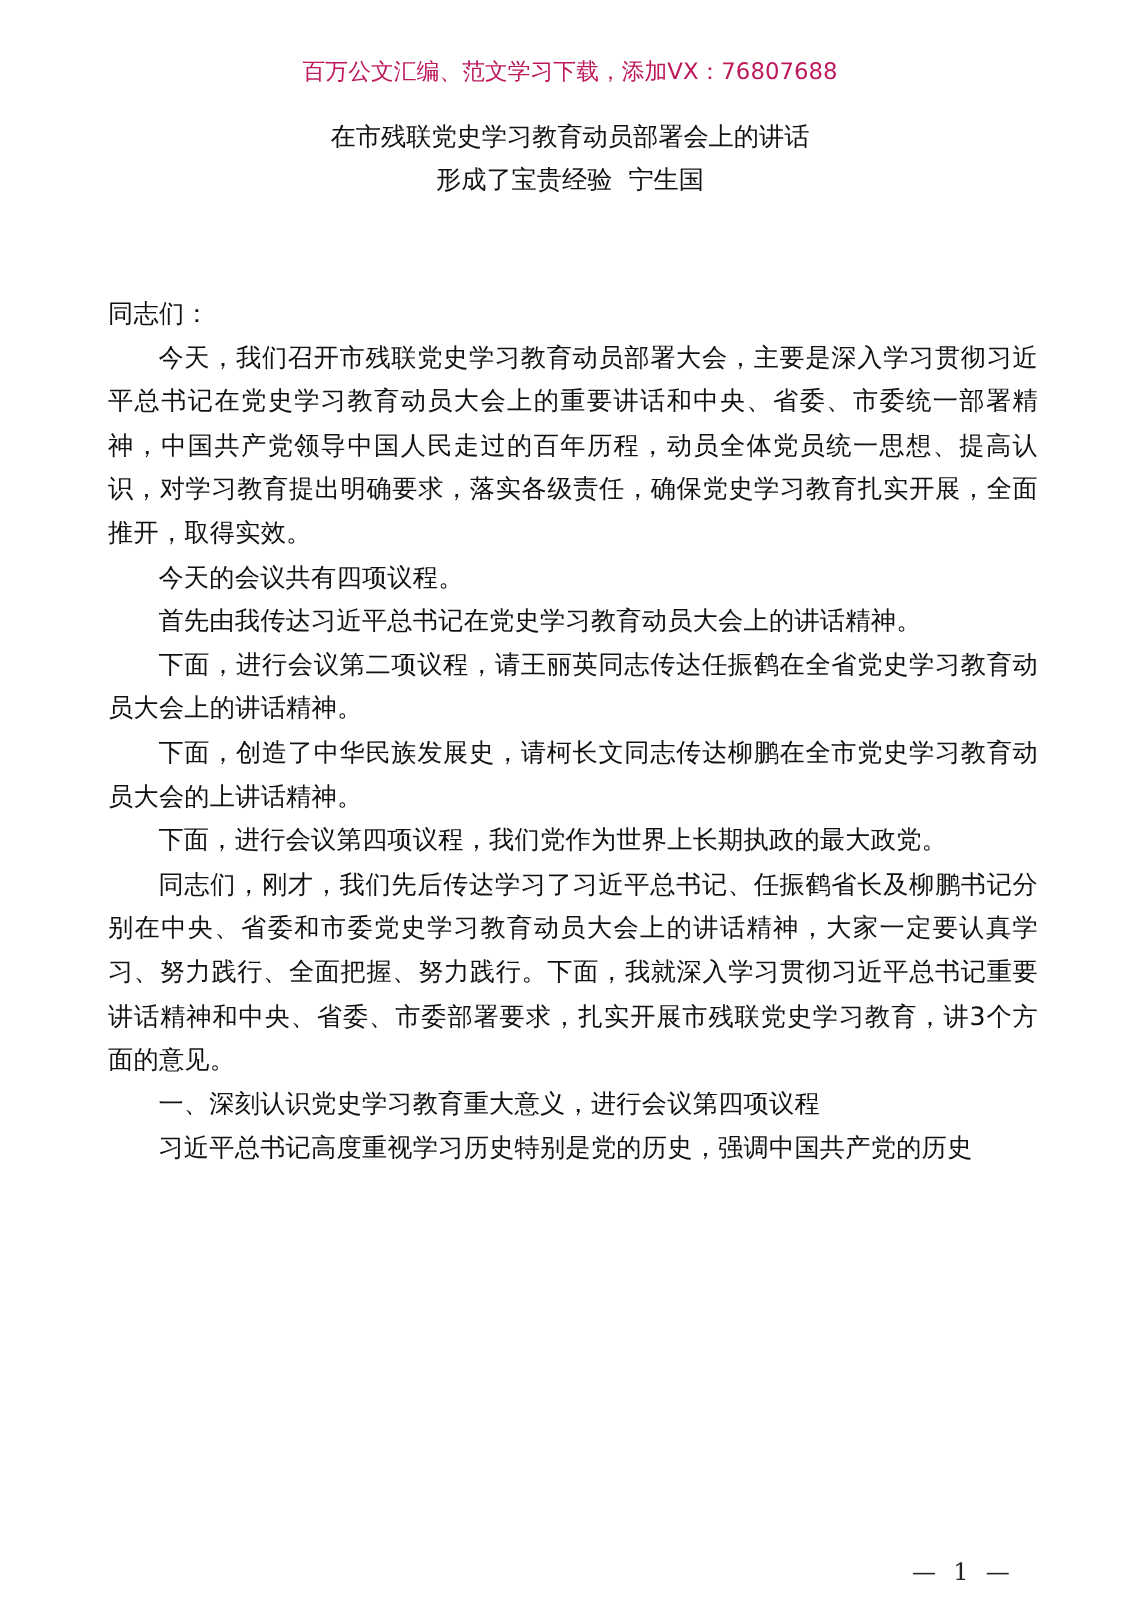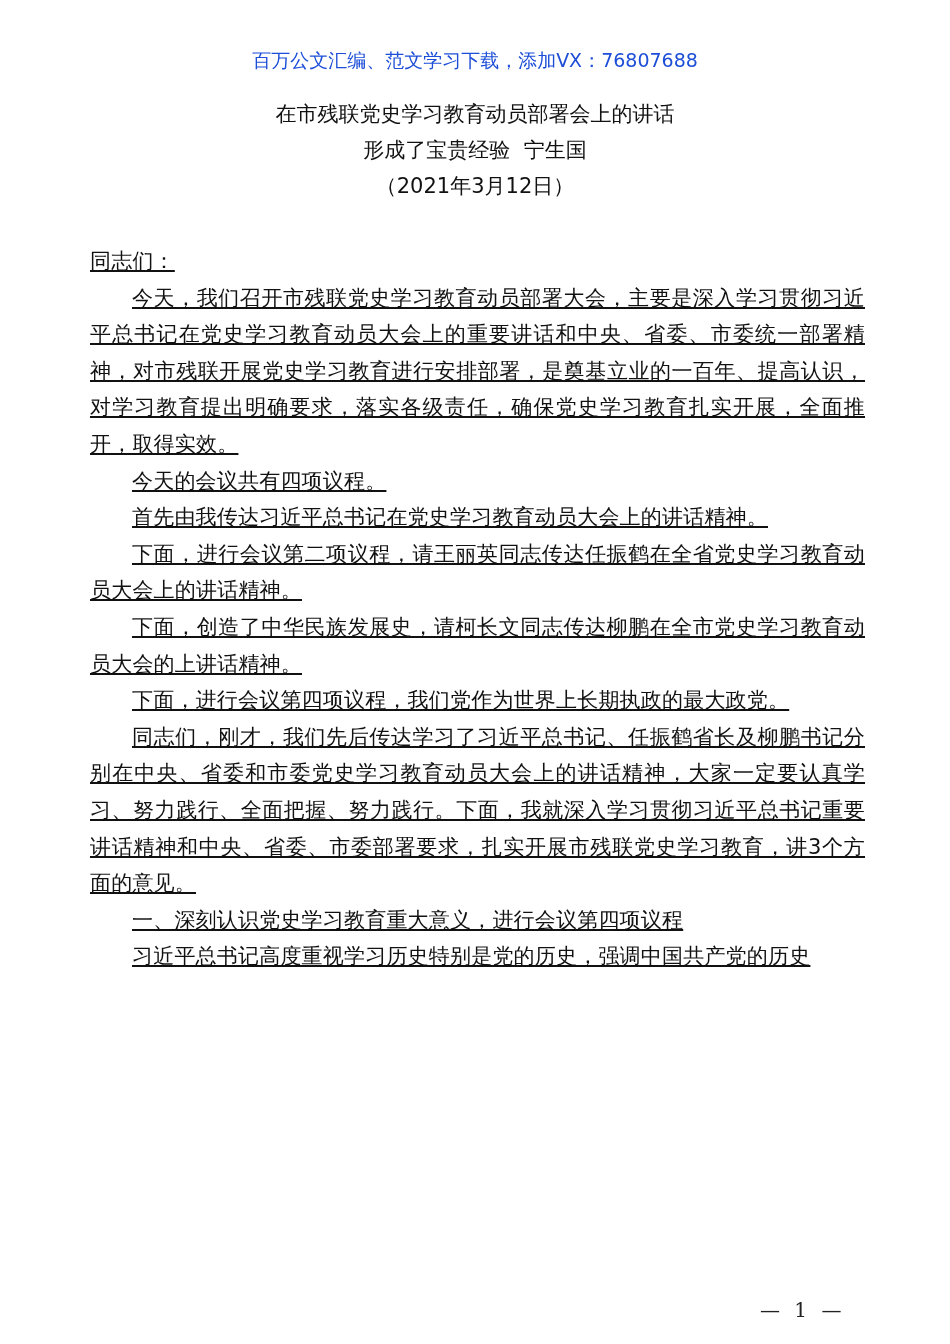--- a/index.html
+++ b/index.html
@@ -22,21 +22,21 @@
     height: 1344px;
   }
   .watermark {
     position: absolute;
     top: 46px;
     left: 0;
     width: 950px;
     text-align: center;
     font-size: 19px;
     line-height: 28px;
-    color: #1d4ed8;
+    color: #be185d;
     letter-spacing: 0px;
   }
   .title-block {
     position: absolute;
     top: 96px;
     left: 0;
     width: 950px;
     text-align: center;
     font-size: 21px;
     line-height: 36px;
@@ -48,21 +48,20 @@
     left: 90px;
     width: 775px;
     font-size: 21px;
     line-height: 36.6px;
     text-align: justify;
     letter-spacing: 0.2px;
   }
   .body p {
     margin: 0;
     padding: 0;
-    text-decoration: underline;
   }
   .body p.indent { text-indent: 42px; }
   .body p.heading { text-indent: 42px; }
   .page-number {
     position: absolute;
     top: 1298px;
     left: 760px;
     font-family: "DejaVu Serif", "Liberation Serif", serif;
     font-size: 20px;
     color: #222222;
@@ -72,26 +71,25 @@
 </head>
 <body>
 
 <div class="page">
 
   <div class="watermark">百万公文汇编、范文学习下载，添加VX：76807688</div>
 
   <div class="title-block">
     <div>在市残联党史学习教育动员部署会上的讲话</div>
     <div style="white-space:pre;">形成了宝贵经验  宁生国</div>
-    <div>（2021年3月12日）</div>
   </div>
 
   <div class="body">
     <p>同志们：</p>
-    <p class="indent">今天，我们召开市残联党史学习教育动员部署大会，主要是深入学习贯彻习近平总书记在党史学习教育动员大会上的重要讲话和中央、省委、市委统一部署精神，对市残联开展党史学习教育进行安排部署，是奠基立业的一百年、提高认识，对学习教育提出明确要求，落实各级责任，确保党史学习教育扎实开展，全面推开，取得实效。</p>
+    <p class="indent">今天，我们召开市残联党史学习教育动员部署大会，主要是深入学习贯彻习近平总书记在党史学习教育动员大会上的重要讲话和中央、省委、市委统一部署精神，中国共产党领导中国人民走过的百年历程，动员全体党员统一思想、提高认识，对学习教育提出明确要求，落实各级责任，确保党史学习教育扎实开展，全面推开，取得实效。</p>
     <p class="indent">今天的会议共有四项议程。</p>
     <p class="indent">首先由我传达习近平总书记在党史学习教育动员大会上的讲话精神。</p>
     <p class="indent">下面，进行会议第二项议程，请王丽英同志传达任振鹤在全省党史学习教育动员大会上的讲话精神。</p>
     <p class="indent">下面，创造了中华民族发展史，请柯长文同志传达柳鹏在全市党史学习教育动员大会的上讲话精神。</p>
     <p class="indent">下面，进行会议第四项议程，我们党作为世界上长期执政的最大政党。</p>
     <p class="indent">同志们，刚才，我们先后传达学习了习近平总书记、任振鹤省长及柳鹏书记分别在中央、省委和市委党史学习教育动员大会上的讲话精神，大家一定要认真学习、努力践行、全面把握、努力践行。下面，我就深入学习贯彻习近平总书记重要讲话精神和中央、省委、市委部署要求，扎实开展市残联党史学习教育，讲3个方面的意见。</p>
     <p class="heading">一、深刻认识党史学习教育重大意义，进行会议第四项议程</p>
     <p class="indent">习近平总书记高度重视学习历史特别是党的历史，强调中国共产党的历史</p>
   </div>
 

